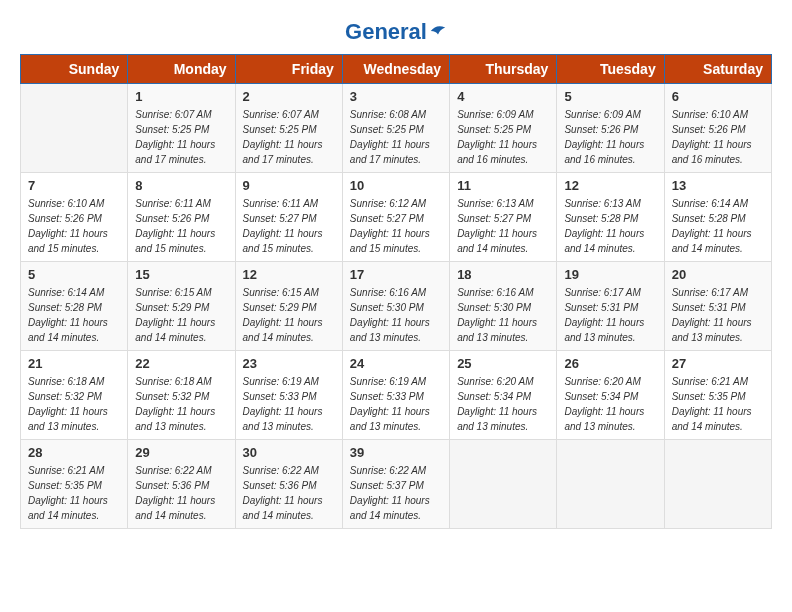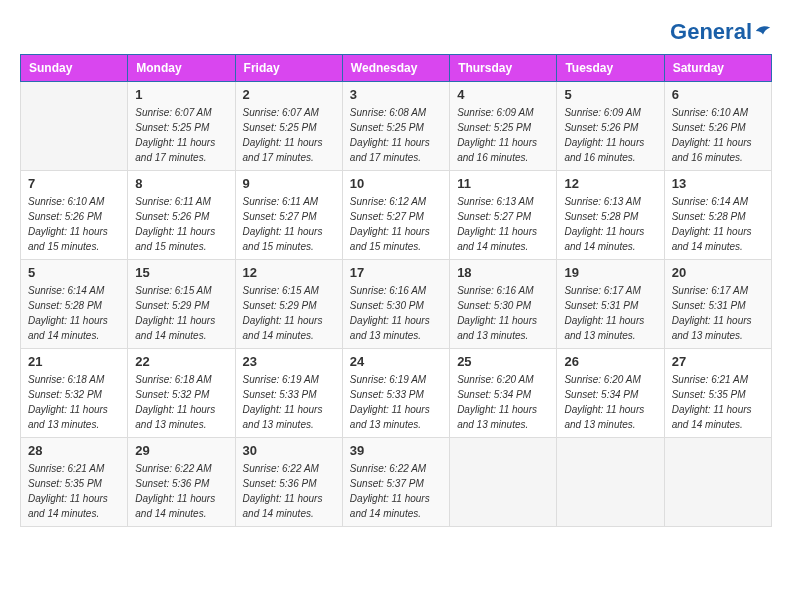--- a/index.html
+++ b/index.html
@@ -6,21 +6,21 @@
     body {
       font-family: Arial, sans-serif;
       background: #fff;
       width: 792px;
       min-height: 612px;
       padding: 20px;
     }
     .header {
       display: flex;
       align-items: flex-start;
-      justify-content: flex-end;
+      justify-content: center;
       margin-bottom: 10px;
     }
     .logo {
       display: flex;
       align-items: center;
     }
     .logo-text {
       font-size: 22px;
       font-weight: bold;
       color: #333;
@@ -46,26 +46,26 @@
     .location {
       font-size: 15px;
       color: #555;
     }
     table {
       width: 100%;
       border-collapse: collapse;
       border: 1px solid #ccc;
     }
     thead tr th {
-      background-color: #d946ef;
+      background-color: #c2410c;
       color: #fff;
-      font-size: 12px;
+      font-size: 14px;
       font-weight: bold;
       padding: 6px 8px;
-      text-align: left;
+      text-align: right;
       border: 1px solid #2b6cb0;
     }
     tbody tr td {
       vertical-align: top;
       border: 1px solid #ddd;
       padding: 5px 7px;
       font-size: 10.5px;
       color: #333;
       width: 14.28%;
       min-height: 80px;

